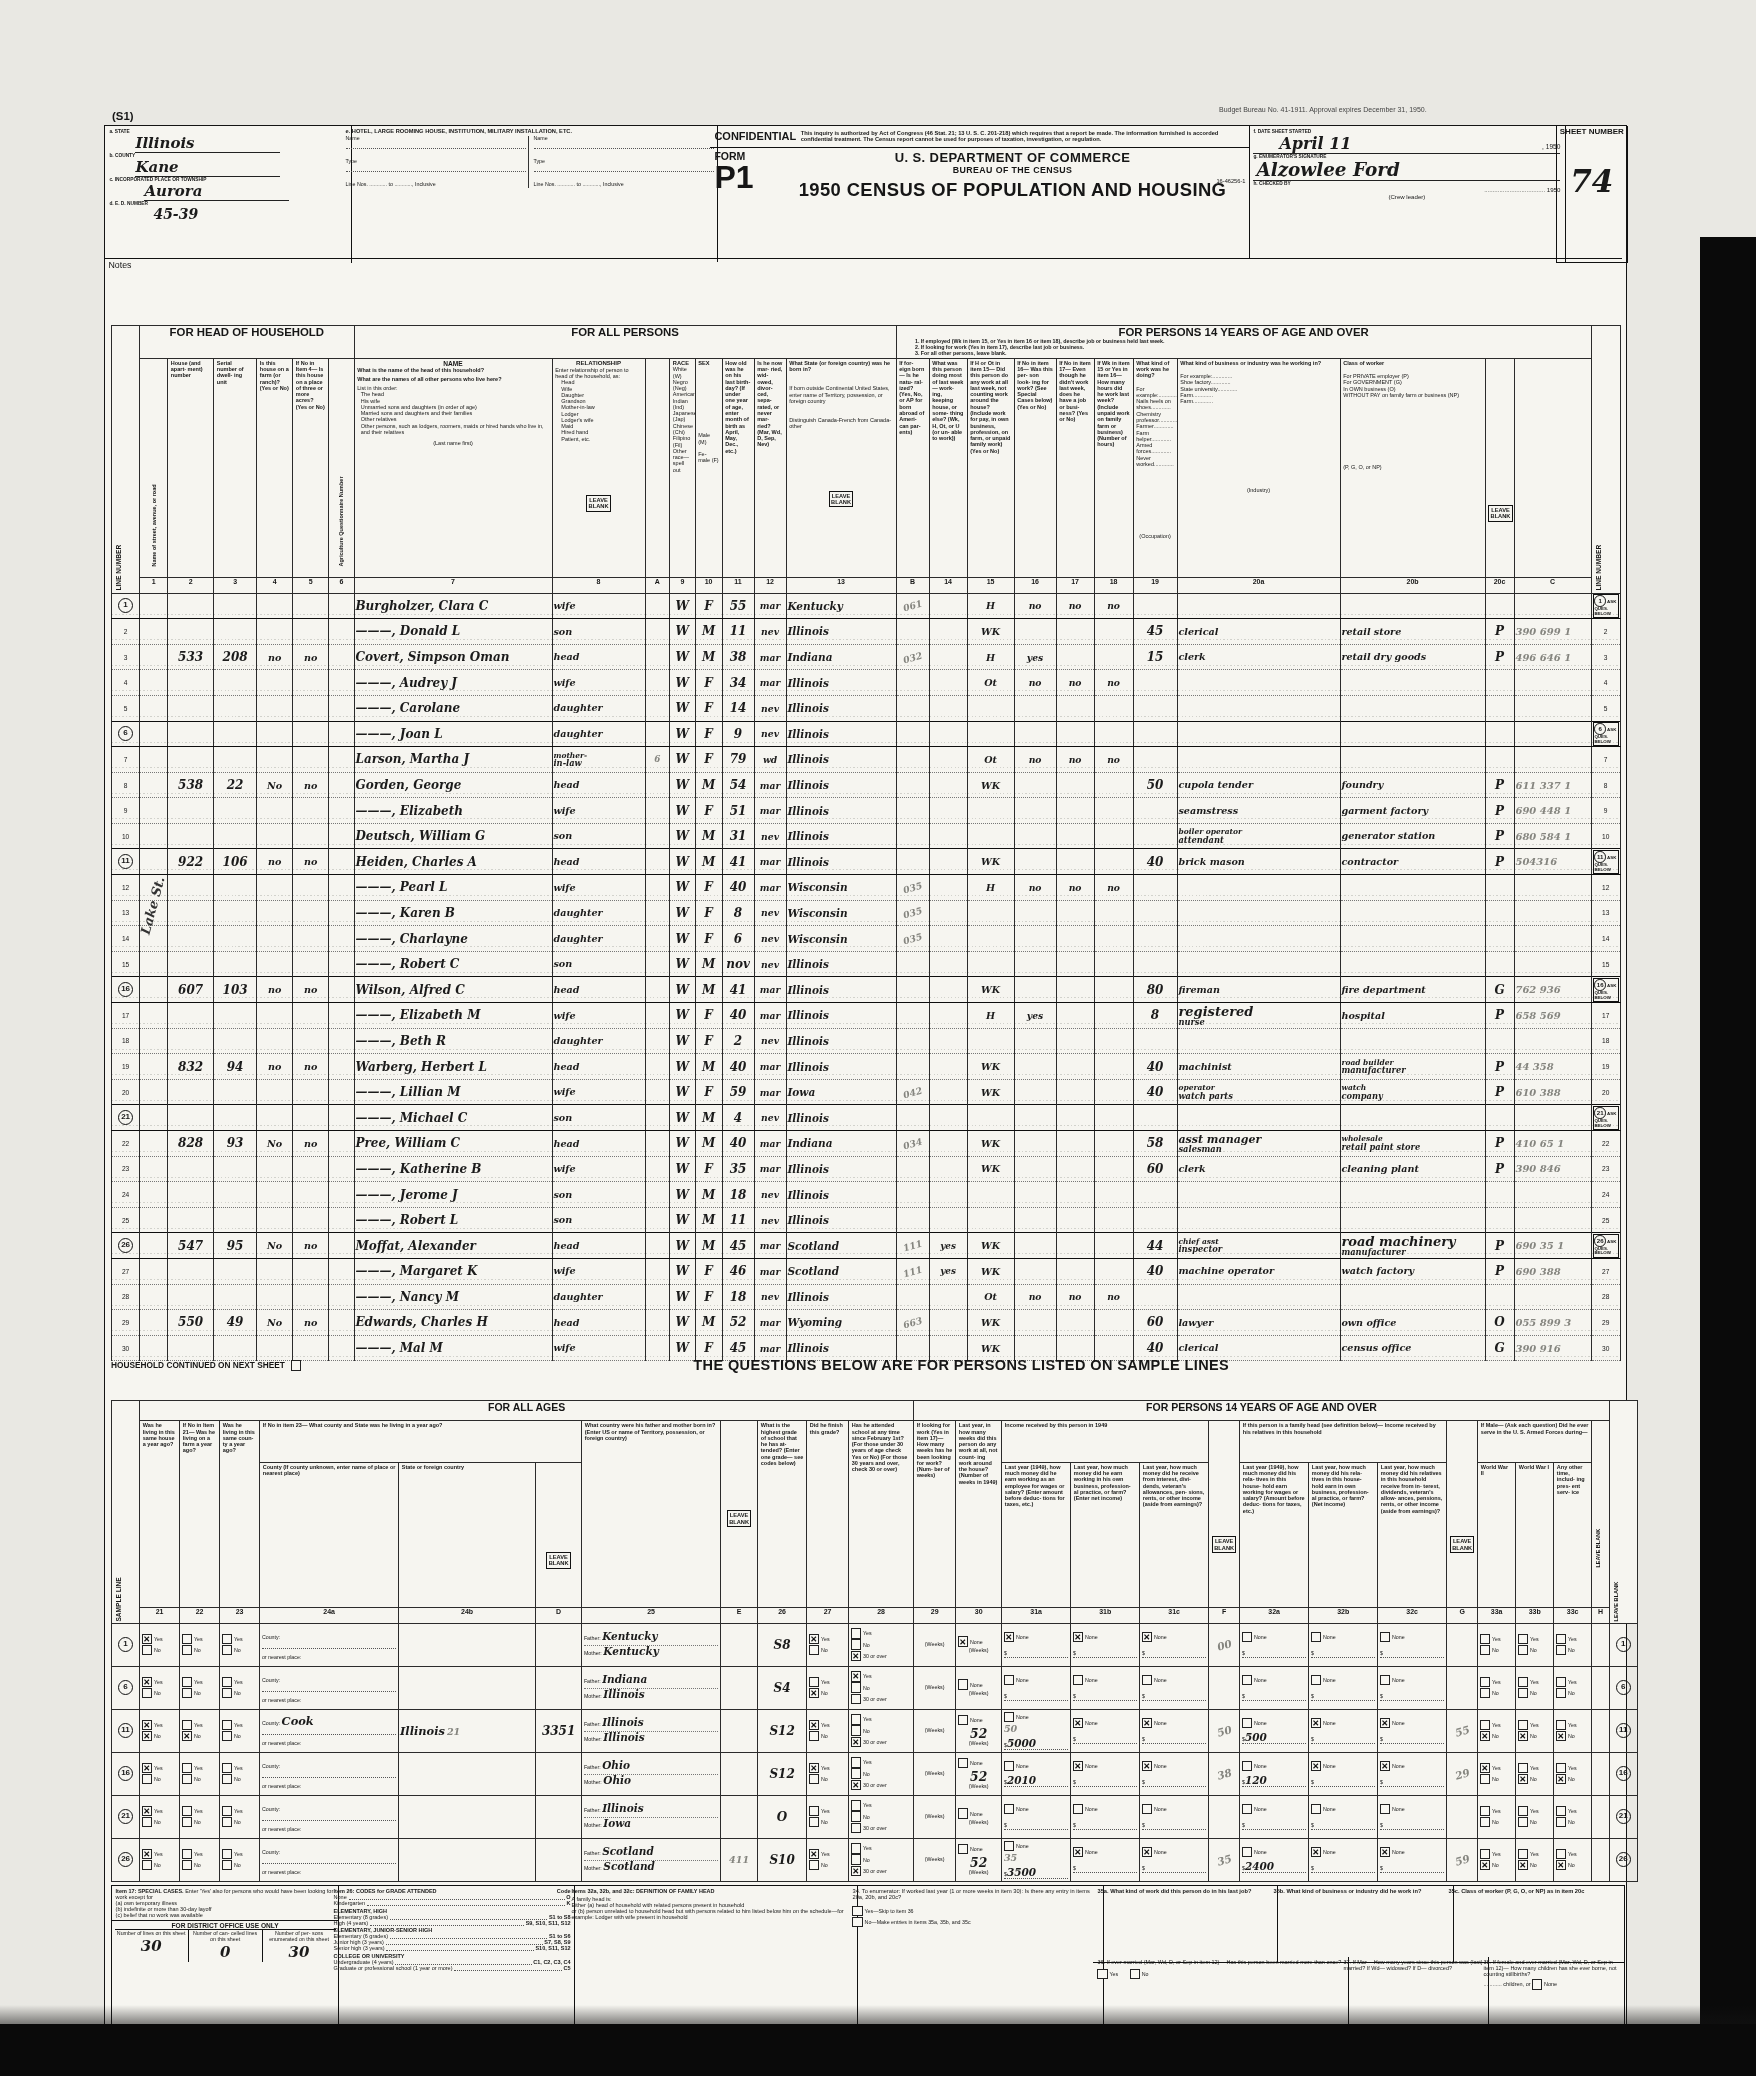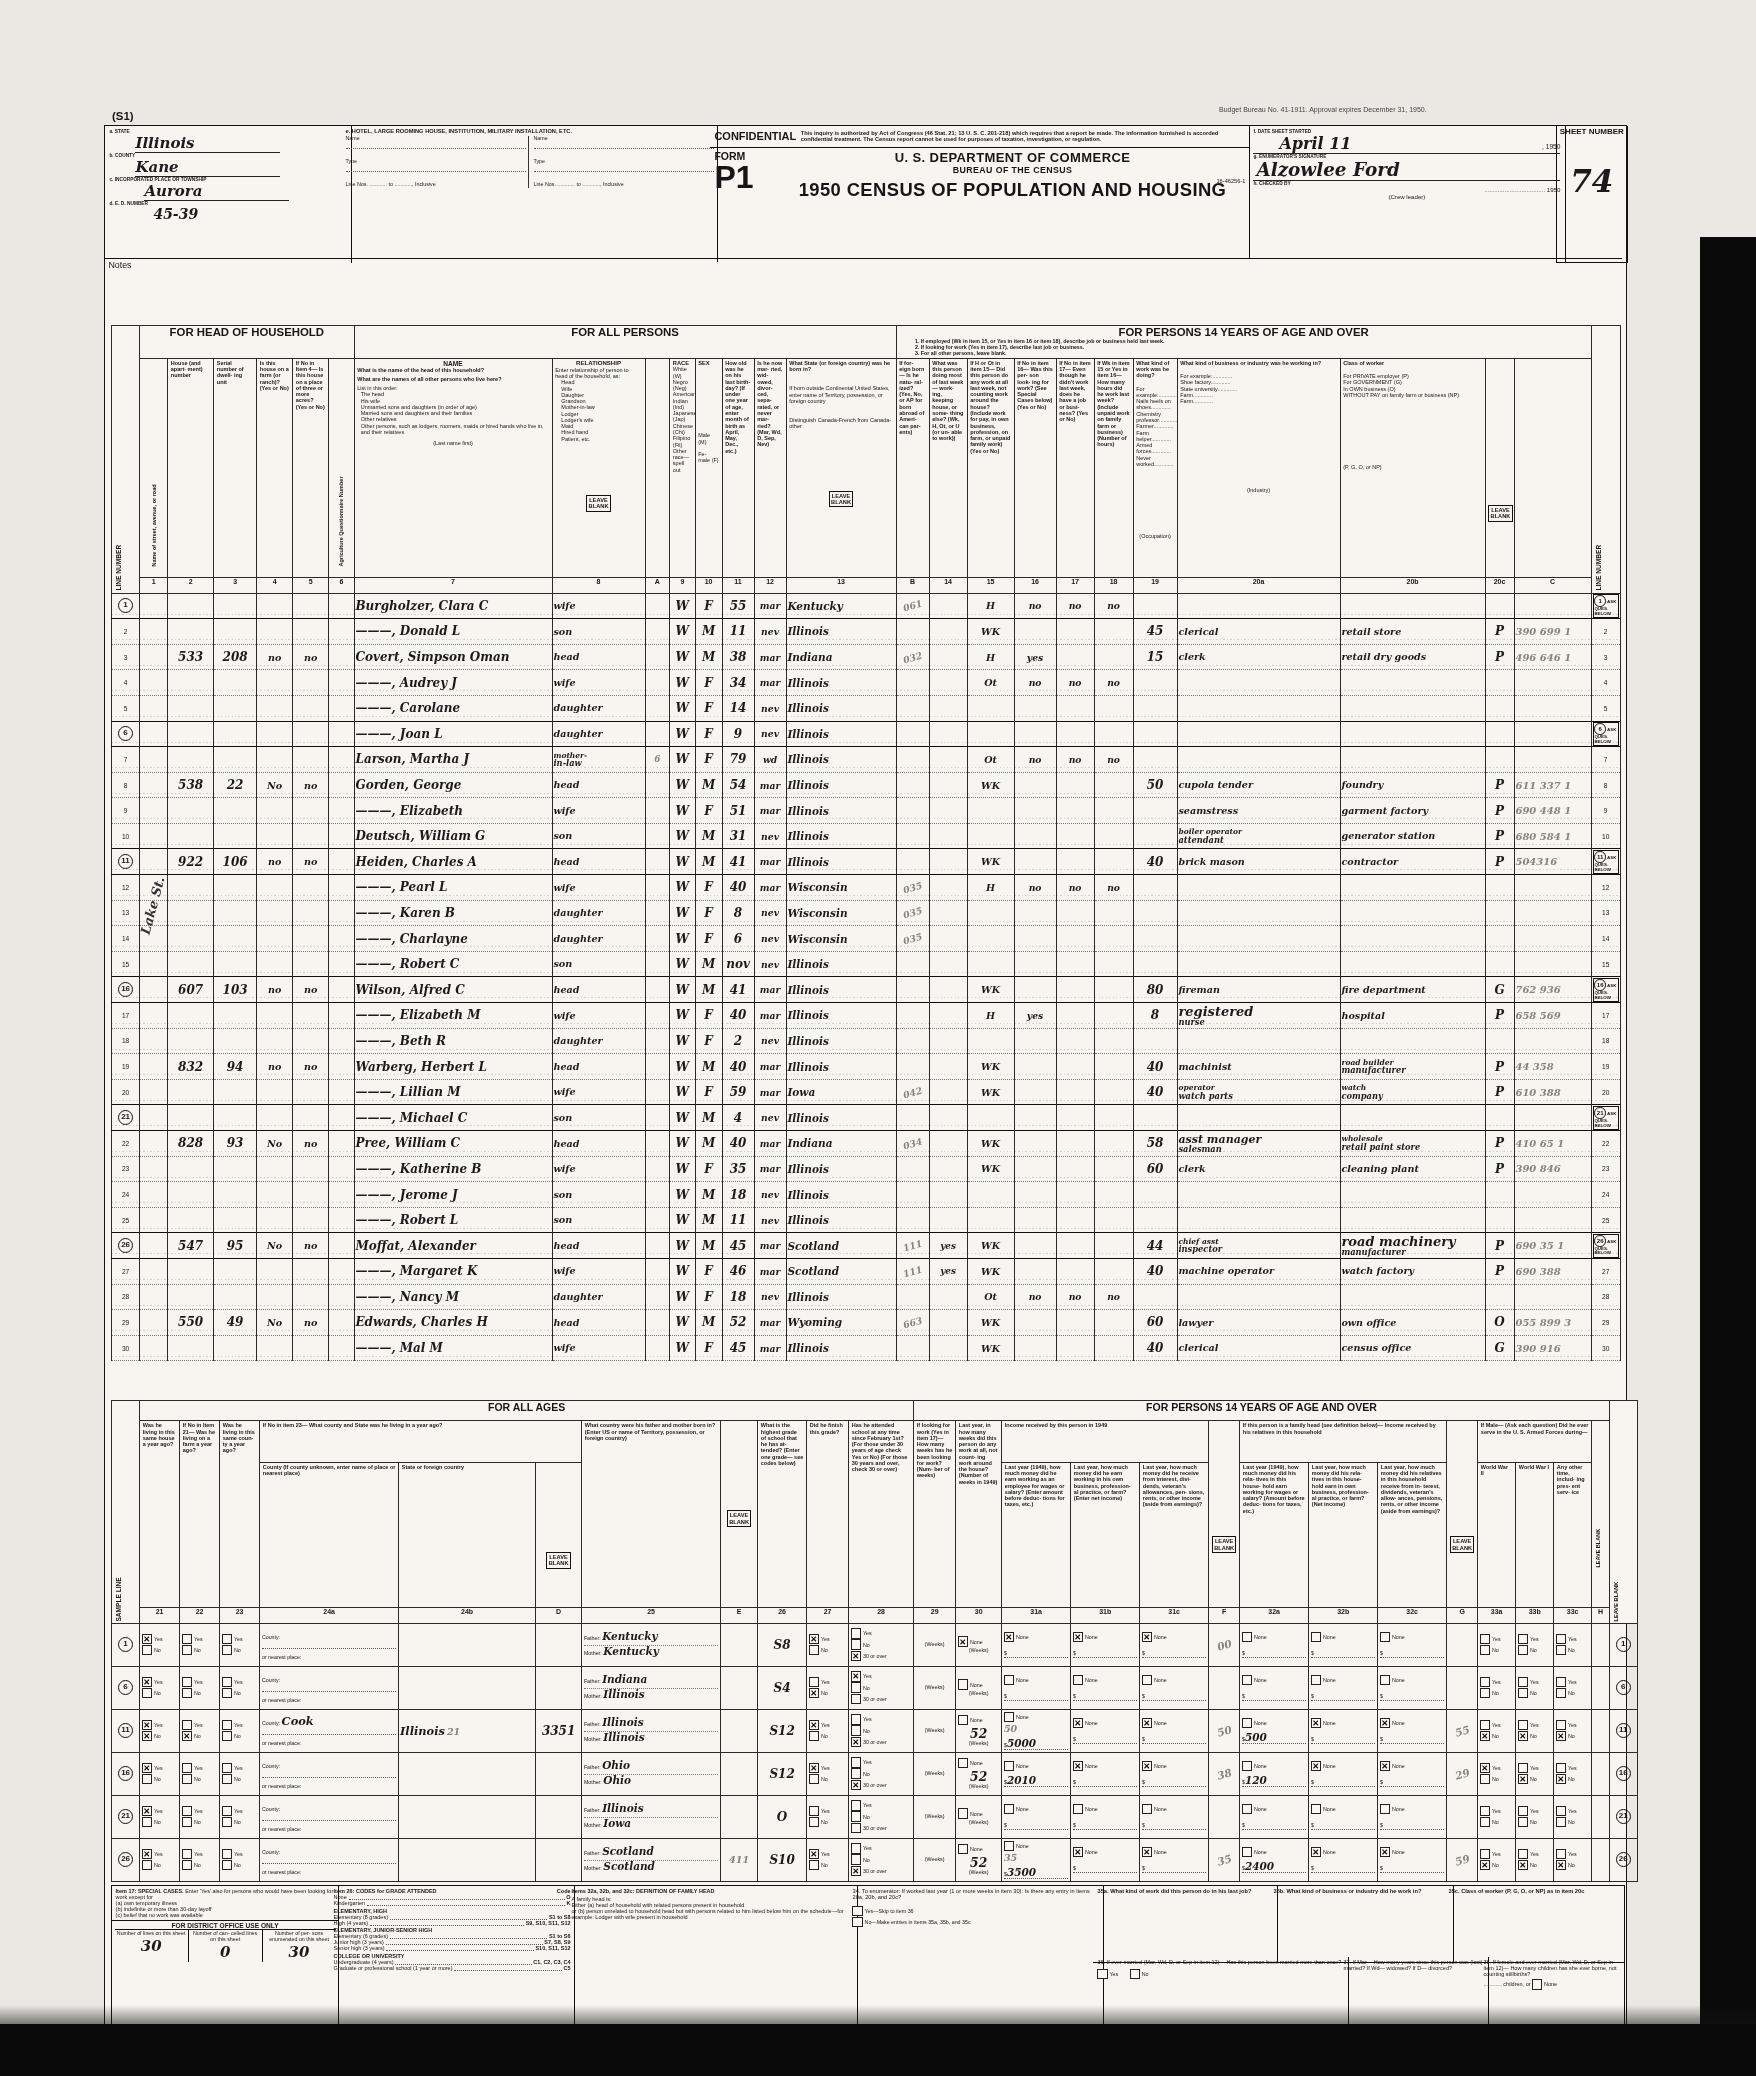--- a/index.html
+++ b/index.html
@@ -1413,20 +1413,27 @@
                 <span class="st2" style="font-size:9.6px;">census office</span>
               </td>
    <td class="hw hwc">G</td>
    <td class="pencil hwl" style="font-size:10px;">390 916</td>
    <td style="text-align:center;"><span style="font-size:6.6px;">30</span></td>
             </tr>
           </tbody>
         </table>
       </div>
 
+    <div class="abs" style="left:6.1px;top:1227px;width:1504px;height:46px;">
+      <div style="display:flex;align-items:center;gap:6.1px;margin-top:4.4px;">
+        <div style="font-weight:bold;font-size:8.3px;">HOUSEHOLD CONTINUED ON NEXT SHEET</div>
+        <span class="cb"></span>
+        <div class="bigtitle" style="font-size:14.5px;flex:1;text-align:center;">THE QUESTIONS BELOW ARE FOR PERSONS LISTED ON SAMPLE LINES</div>
+      </div>
+    </div>
 
     <div class="abs" style="left:6.1px;top:1274px;" id="btable-wrap">
         <table id="btable" style="width:1505px;">
           <colgroup>
             <col style="width:28px">
             <col style="width:40px">
             <col style="width:40px">
             <col style="width:40px">
             <col style="width:139px">
             <col style="width:137px">

